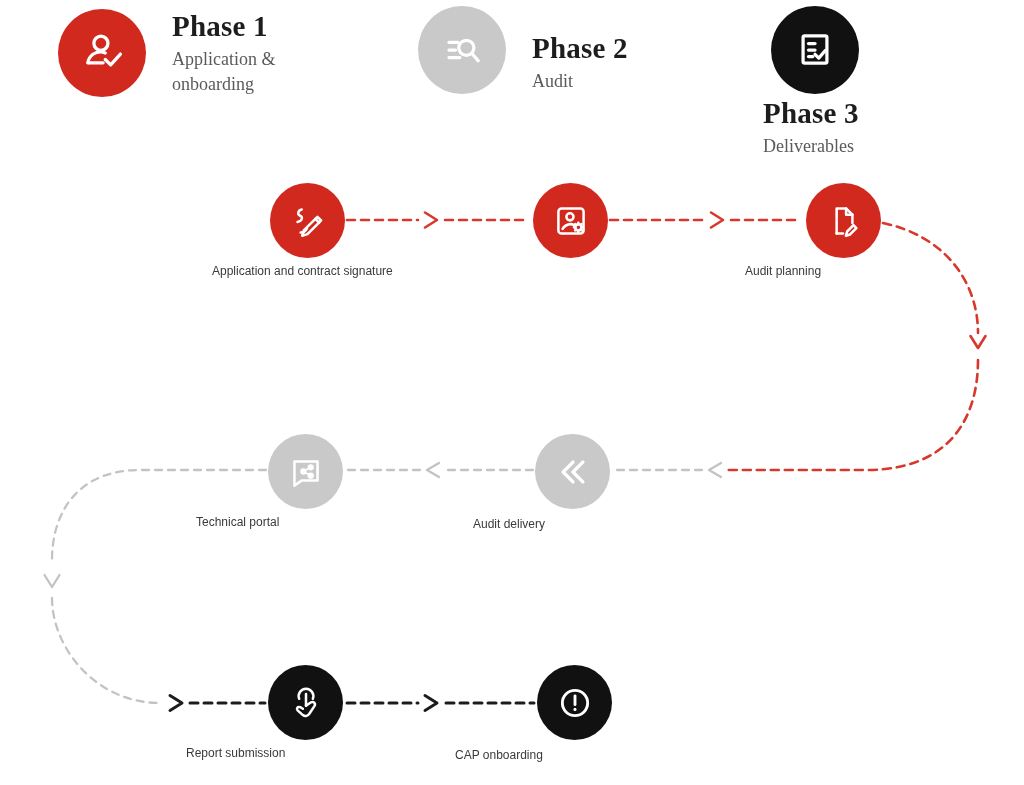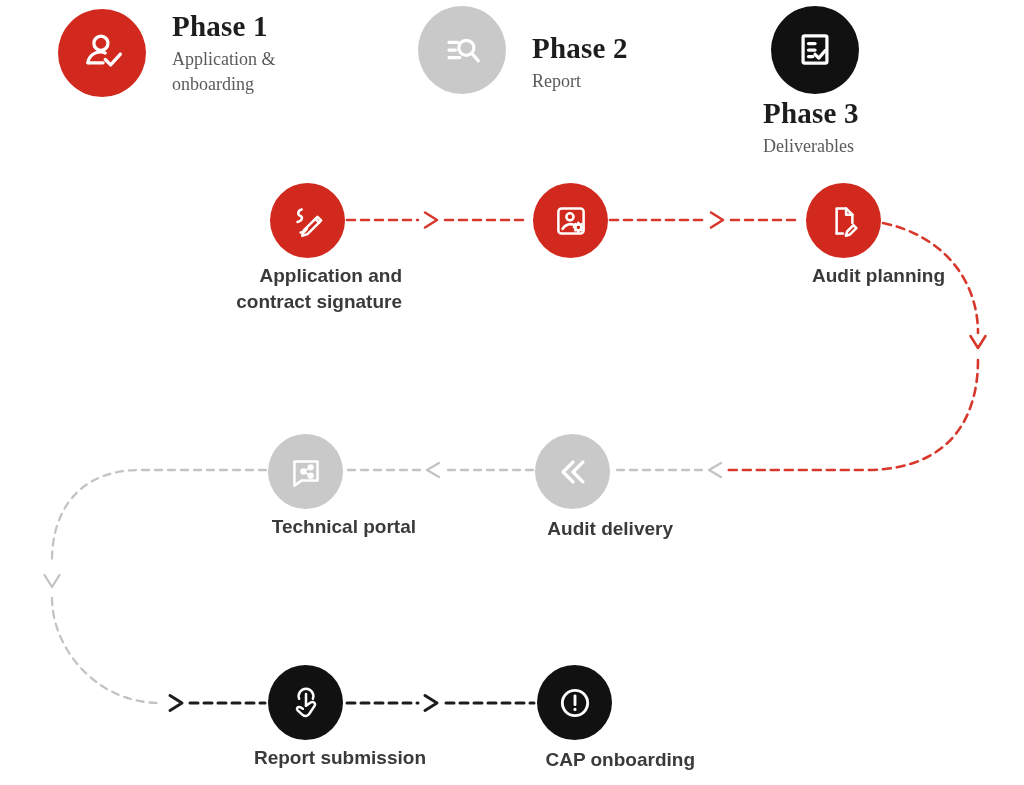--- a/index.html
+++ b/index.html
@@ -15,21 +15,21 @@
   .phase-text{margin-left:26px;padding-top:2px;}
   .phase-title{font-size:29px;font-weight:600;color:#1d1d1d;line-height:1.2;letter-spacing:.2px;}
   .phase-sub{font-size:18px;color:#5a5a5a;line-height:1.4;margin-top:3px;}
   .phase-sub.narrow{max-width:142px;}
 
   
   .node{position:absolute;width:75px;height:75px;border-radius:50%;display:flex;align-items:center;justify-content:center;}
   .node.red{background:#d2291f;}
   .node.gray{background:#c9c9c9;}
   .node.black{background:#111111;}
-  .step-label{position:absolute;text-align:right;font-size:19px;font-weight:700;color:#3a3a3a;line-height:1.38;}
+  .step-label{position:absolute;text-align:left;font-size:12px;font-weight:400;color:#3a3a3a;line-height:1.38;}
 
   svg.connectors{position:absolute;left:0;top:0;}
   .icon-svg{display:block;}
 </style>
 </head>
 <body>
 
 <div id="canvas">
 
   <div class="phase" style="left:58px;top:7px;">
@@ -52,21 +52,21 @@
       <svg class="icon-svg" width="52" height="52" viewBox="0 0 48 48" fill="none" stroke="#ffffff" stroke-width="3" stroke-linecap="round" stroke-linejoin="round">
         <path d="M12 17 h8"></path>
         <path d="M12 24 h6"></path>
         <path d="M12 31 h10"></path>
         <circle cx="28" cy="22" r="7"></circle>
         <path d="M33 27 l6 7"></path>
       </svg>
     </div>
     <div class="phase-text">
       <div class="phase-title">Phase 2</div>
-      <div class="phase-sub">Report</div>
+      <div class="phase-sub">Audit</div>
     </div>
   </div>
 
   <div class="phase" style="left:737px;top:6px;flex-direction:column;">
     <div class="phase-circle black">
       <svg class="icon-svg" width="52" height="52" viewBox="0 0 48 48" fill="none" stroke="#ffffff" stroke-width="3" stroke-linecap="round" stroke-linejoin="round">
         <rect x="13" y="11" width="22" height="25" rx="1.5"></rect>
         <path d="M18 18 h6"></path>
         <path d="M18 24 h6"></path>
         <path d="M18 30 h4"></path>

